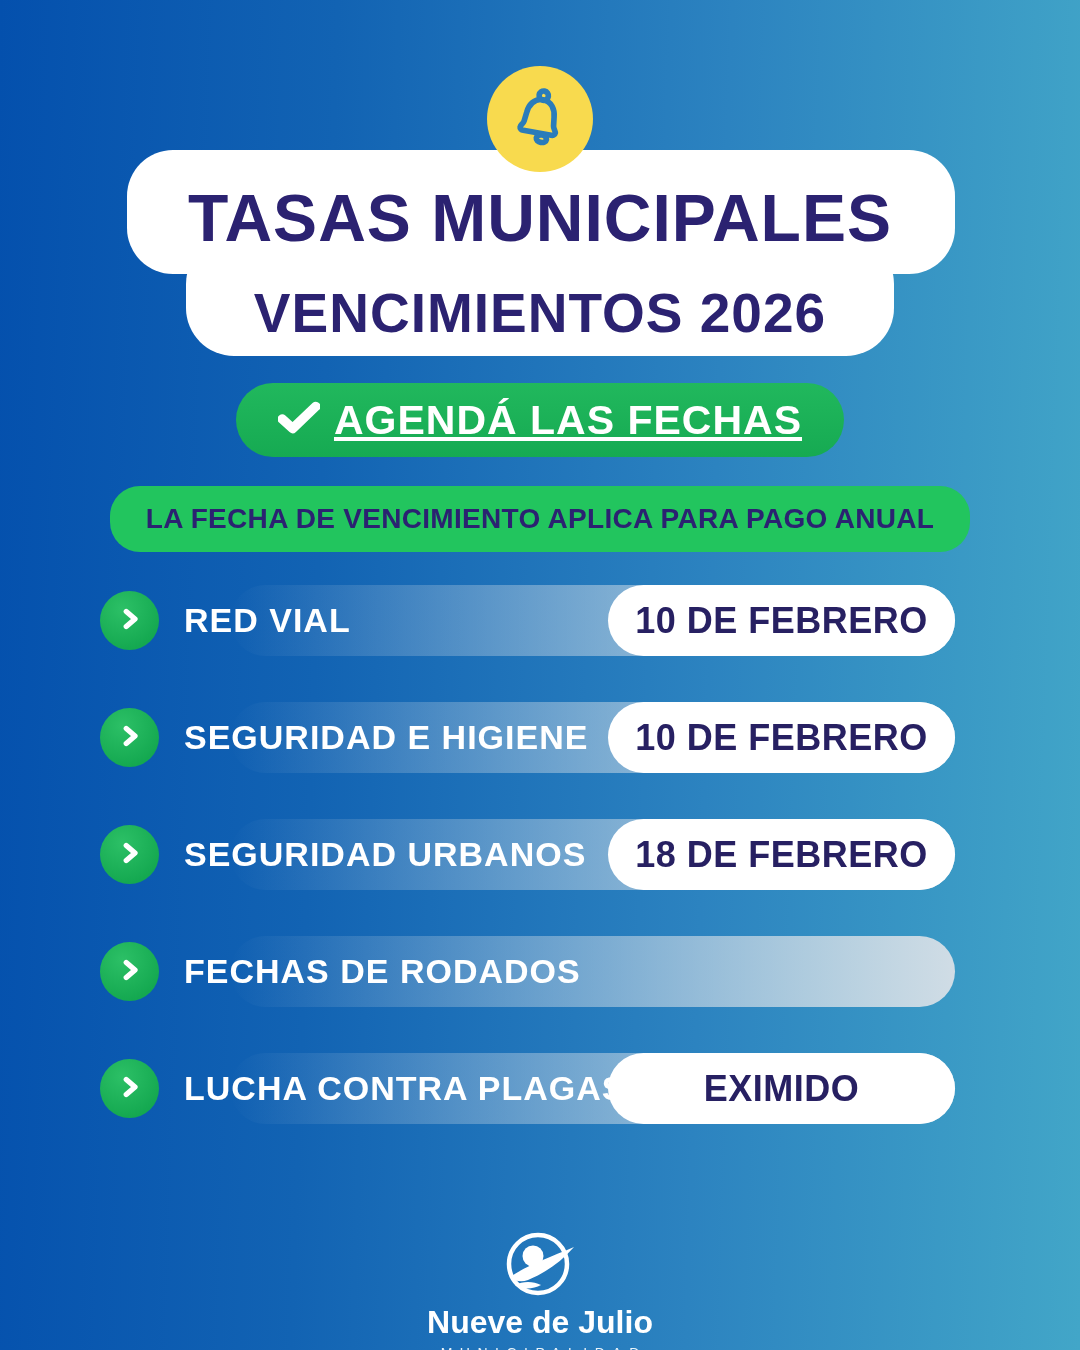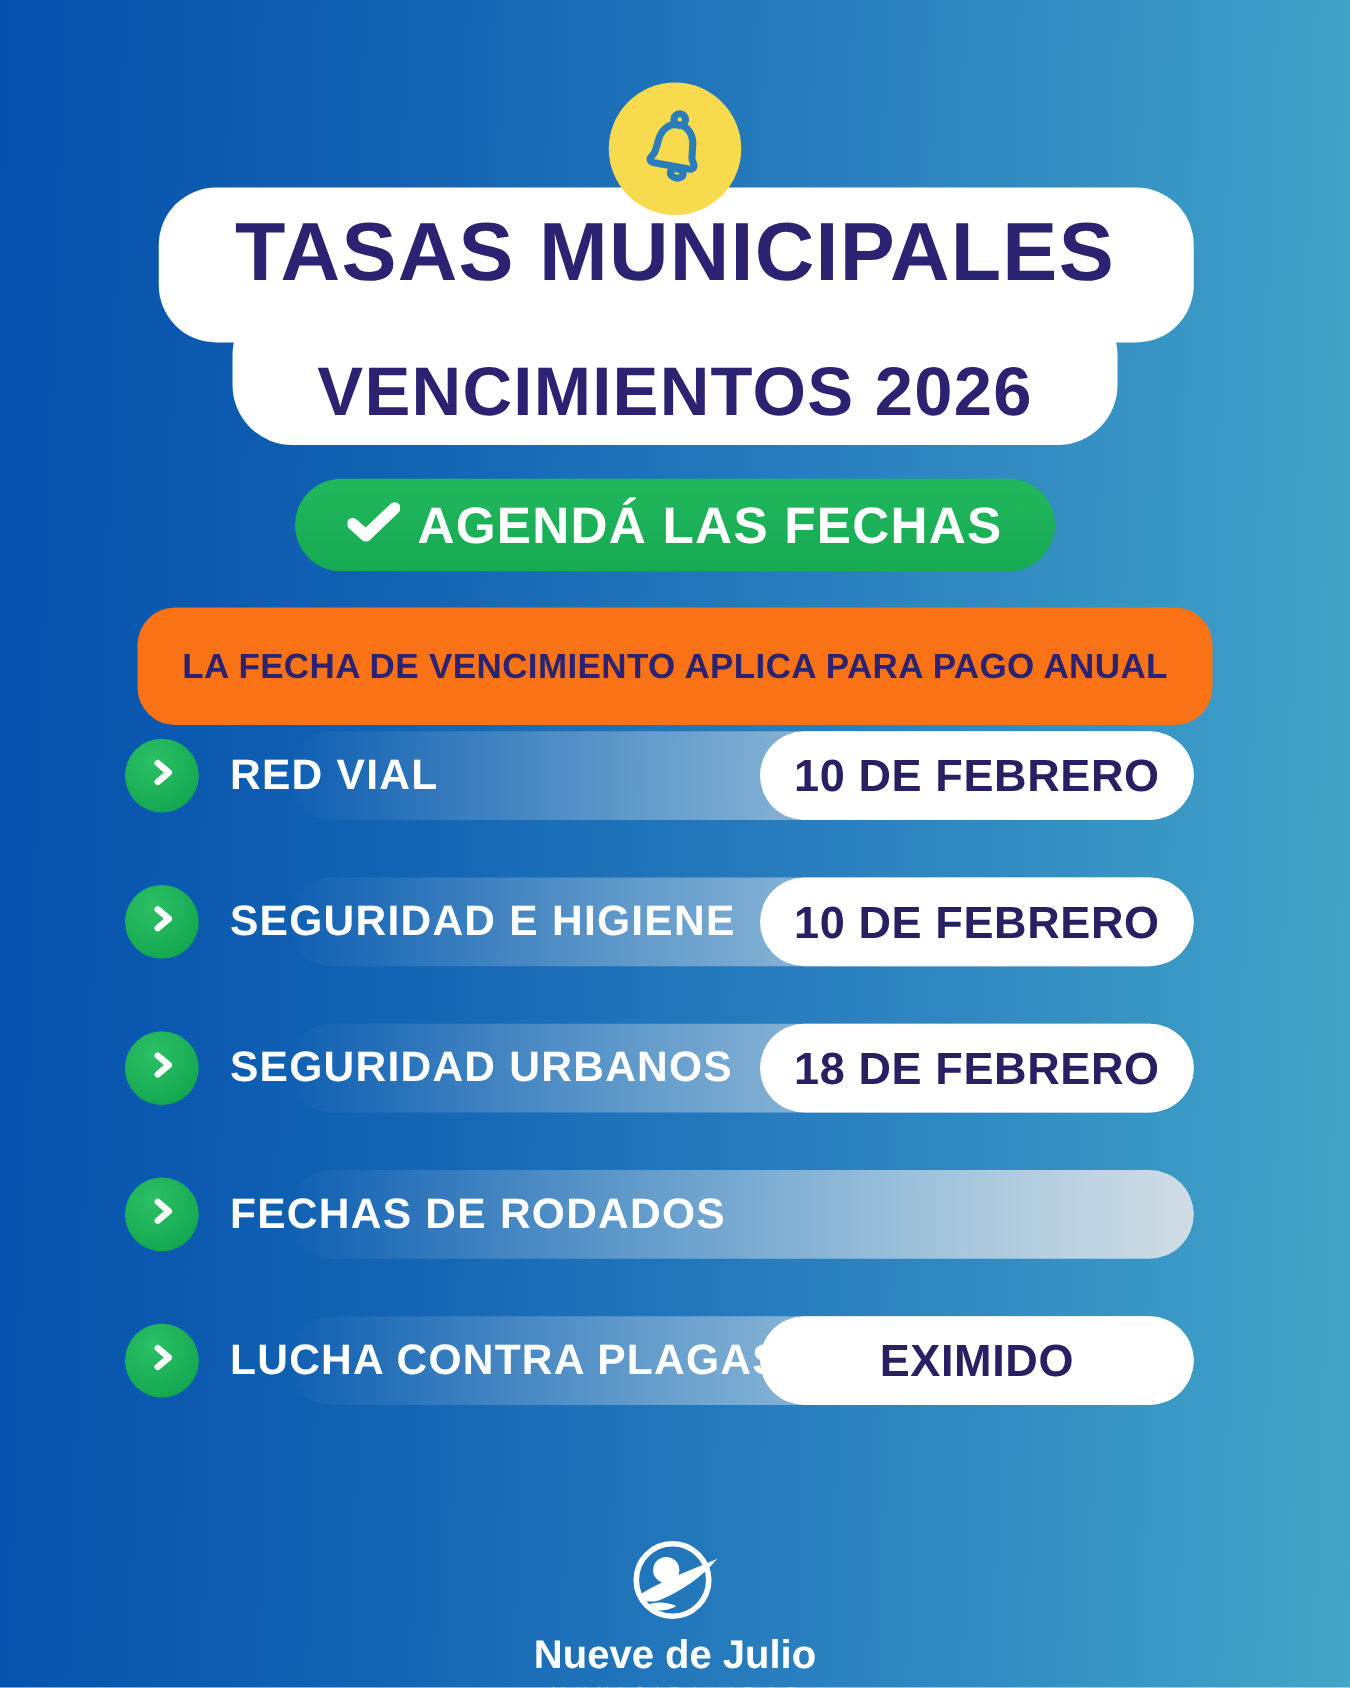--- a/index.html
+++ b/index.html
@@ -20,43 +20,43 @@
   
   .title-top {
     position:absolute; left:127px; top:150px; width:828px; height:124px;
     background:#ffffff; border-radius:46px; z-index:2;
   }
   .title-bottom {
     position:absolute; left:186px; top:236px; width:708px; height:120px;
     background:#ffffff; border-radius:48px; z-index:2;
   }
   .title1 {
-    position:absolute; left:0; right:0; top:168px; z-index:3;
+    position:absolute; left:0; right:0; top:185px; z-index:3;
     text-align:center; font-size:66px; line-height:66px; font-weight:800;
     color:#2b2271; letter-spacing:1px;
   }
   .title2 {
     position:absolute; left:0; right:0; top:286px; z-index:3;
     text-align:center; font-size:55px; line-height:55px; font-weight:800;
     color:#2b2271; letter-spacing:1px;
   }
 
   
   .agenda-wrap { position:absolute; left:0; right:0; top:383px; display:flex; justify-content:center; }
   .agenda-pill {
     height:74px; padding:0 42px; border-radius:40px;
     background:linear-gradient(#21b85d,#16aa52);
     display:flex; align-items:center; gap:14px;
   }
-  .agenda-label { font-size:41px; font-weight:800; color:#ffffff; letter-spacing:1px; }
+  .agenda-label { font-size:41px; font-weight:800; color:#ffffff; letter-spacing:1px;text-decoration:underline; }
 
   
   .note-wrap { position:absolute; left:0; right:0; top:486px; display:flex; justify-content:center; }
   .note-pill {
-    height:58px; padding:18px 36px; border-radius:30px; background:#f97316;
+    height:58px; padding:4px 36px; border-radius:30px; background:#22c55e;
     display:flex; align-items:center;
   }
   .note-text { font-size:28px; font-weight:800; color:#2b2271; letter-spacing:0.3px; }
 
   
   .rows { position:absolute; left:100px; top:585px; width:855px; }
   .row { position:relative; height:71px; margin-bottom:46px; }
   .row-band {
     position:absolute; left:130px; right:0; top:0; bottom:0; border-radius:37px;
     background:linear-gradient(90deg, rgba(230,235,240,0) 0%, rgba(222,228,234,0.45) 50%, rgba(216,224,231,0.95) 100%);

